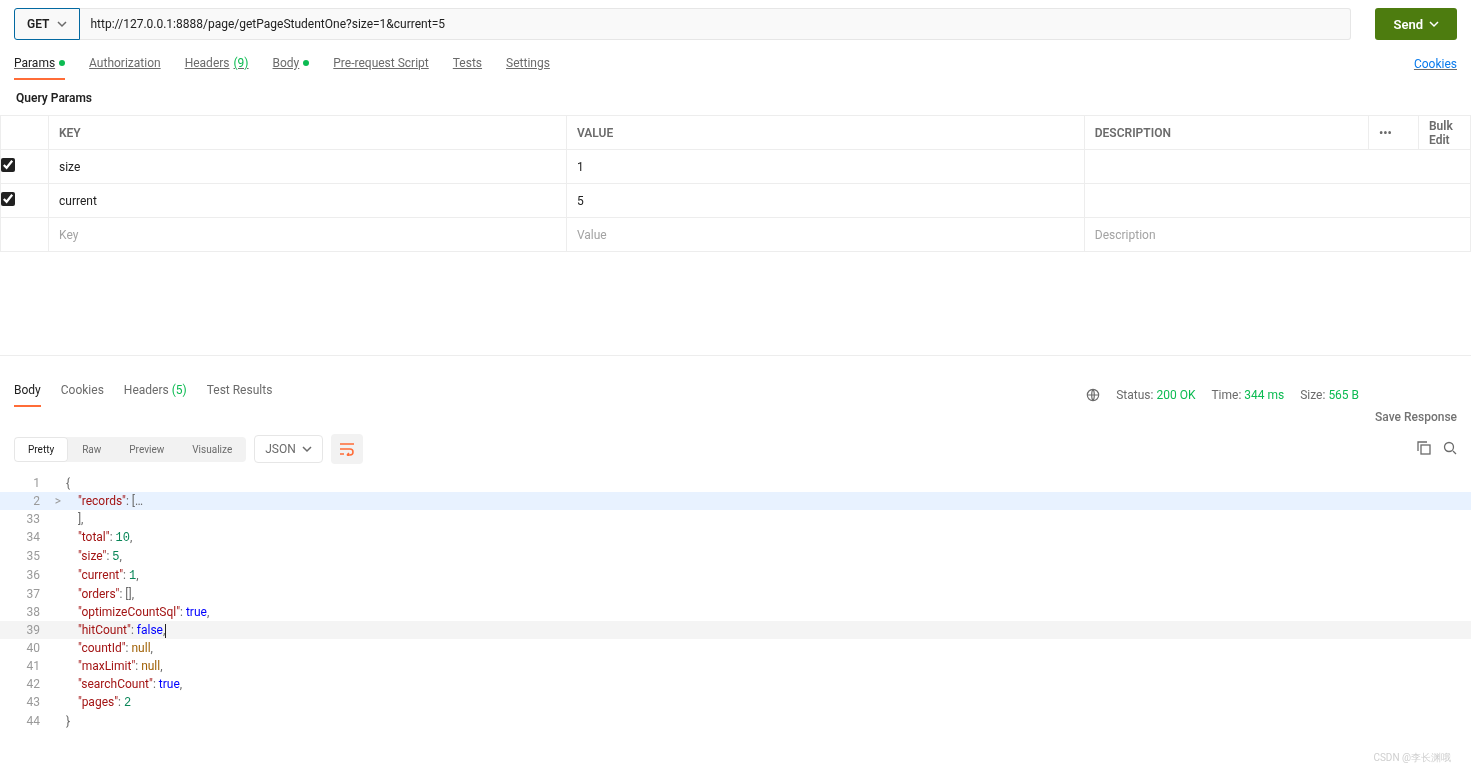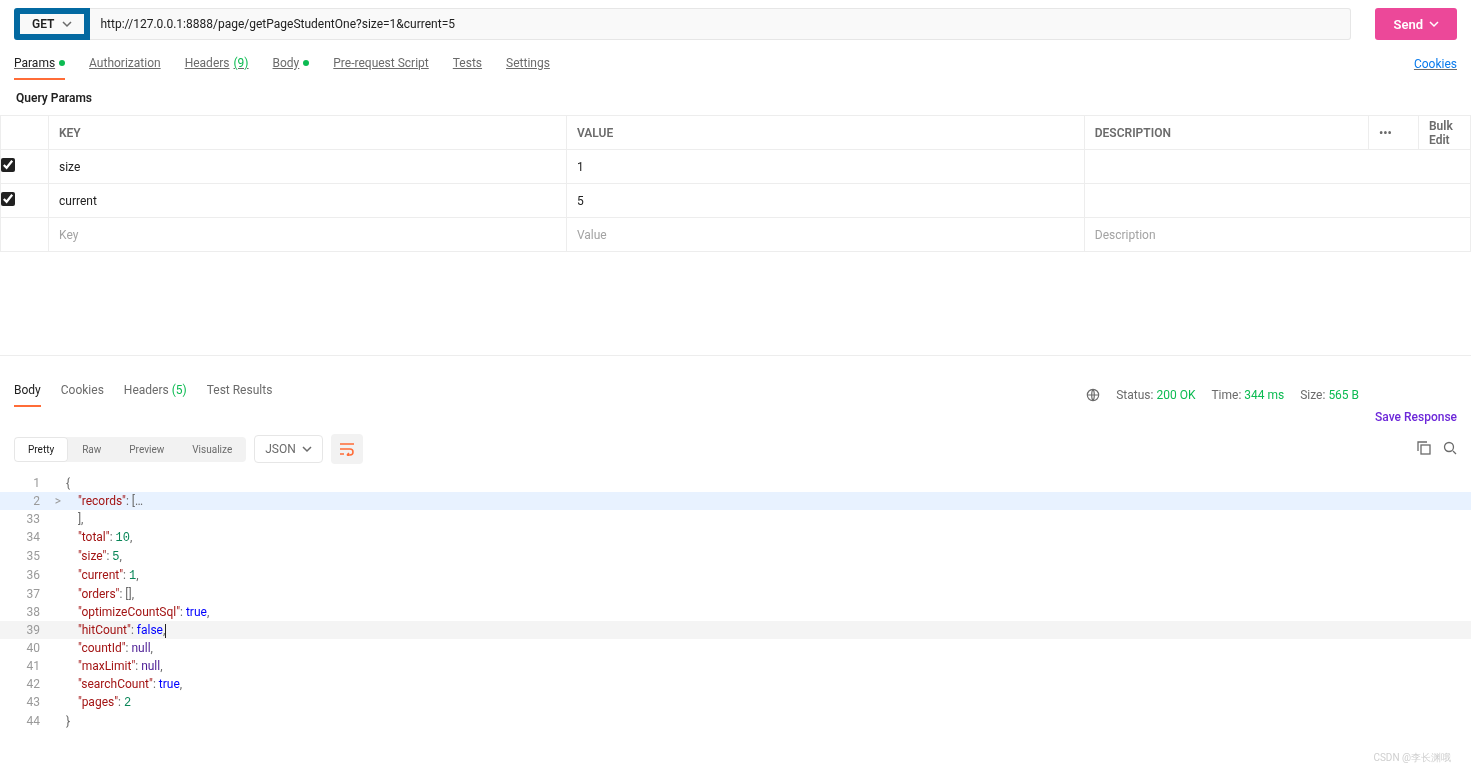--- a/index.html
+++ b/index.html
@@ -1,21 +1,21 @@
 <!DOCTYPE html>
 <html><head>
 <meta charset="utf-8">
 <style>
 * { margin:0; padding:0; box-sizing:border-box; font-family:-apple-system,BlinkMacSystemFont,"Segoe UI",Roboto,sans-serif; }
 body { background:#fff; color:#212121; font-size:12px; width:1471px; height:777px; overflow:hidden; position:relative; }
 .req-bar { display:flex; padding:8px 14px 8px 14px; gap:0; align-items:stretch; }
-.method-sel { display:flex; align-items:center; gap:8px; border:6px solid #0369a1; background:#f9f9f9; padding:0 12px; height:32px; border-radius:3px 0 0 3px; cursor:pointer; font-size:12px; font-weight:600; color:#212121; }
+.method-sel { display:flex; align-items:center; gap:8px; border:1px solid #0369a1; background:#f9f9f9; padding:0 12px; height:32px; border-radius:3px 0 0 3px; cursor:pointer; font-size:12px; font-weight:600; color:#212121; }
 .method-sel svg { width:10px; height:10px; }
 .url-in { flex:1; border:1px solid #e6e6e6; border-left:none; background:#f9f9f9; height:32px; padding:0 10px; font-size:12px; color:#212121; border-radius:0 3px 3px 0; font-family:inherit; }
-.send-btn { margin-left:24px; background:#ec4899; color:#fff; border:none; height:32px; padding:0 18px; font-size:13px; font-weight:600; border-radius:3px; cursor:pointer; display:flex; align-items:center; gap:6px; }
+.send-btn { margin-left:24px; background:#4d7c0f; color:#fff; border:none; height:32px; padding:0 18px; font-size:13px; font-weight:600; border-radius:3px; cursor:pointer; display:flex; align-items:center; gap:6px; }
 .tabs { display:flex; gap:24px; padding:0 14px; border-bottom:1px solid transparent; font-size:12px; color:#6b6b6b; align-items:center;text-decoration:underline; }
 .tab { padding:8px 0 10px 0; cursor:pointer; position:relative; display:flex; align-items:center; gap:4px; }
 .tab.active { color:#212121; }
 .tab.active::after { content:""; position:absolute; left:0; right:0; bottom:0; height:2px; background:#ff6c37; }
 .dot { width:6px; height:6px; border-radius:50%; background:#0cbb52; display:inline-block; }
 .count { color:#0cbb52; }
 .cookies-link { margin-left:auto; color:#097bed; cursor:pointer; }
 .sub-title { padding:10px 16px; font-size:12px; font-weight:600; color:#212121; }
 .ptable { width:100%; border-collapse:collapse; }
 .ptable th, .ptable td { border:1px solid #ededed; text-align:left; font-weight:400; font-size:12px; color:#6b6b6b; padding:0; height:34px; }
@@ -26,41 +26,41 @@
 .cell-in::placeholder { color:#a3a3a3; }
 .opts-cell { width:50px; text-align:center; color:#6b6b6b; cursor:pointer; }
 .bulk-cell { width:52px; text-align:center; font-size:12px; font-weight:600; color:#6b6b6b; cursor:pointer; }
 .response { position:absolute; top:355px; left:0; right:0; bottom:0; border-top:1px solid #ededed; display:flex; flex-direction:column; }
 .resp-tabs { display:flex; gap:20px; padding:10px 14px 0 14px; font-size:12px; color:#6b6b6b; align-items:center; }
 .resp-tab { padding:0 0 10px 0; cursor:pointer; position:relative; }
 .resp-tab.active { color:#212121; }
 .resp-tab.active::after { content:""; position:absolute; left:0; right:0; bottom:0; height:2px; background:#ff6c37; }
 .resp-meta { margin-left:auto; display:flex; gap:16px; align-items:center; color:#6b6b6b; }
 .resp-meta .green { color:#0cbb52; }
-.save-resp { color:#6d28d9; cursor:pointer; font-weight:500;margin-top:44px; }
+.save-resp { color:#737373; cursor:pointer; font-weight:500;margin-top:44px; }
 .globe-icon { width:14px; height:14px; stroke:#6b6b6b; fill:none; stroke-width:1.3; }
 .view-bar { display:flex; gap:0; padding:10px 14px; align-items:center; }
 .seg { display:flex; background:#f2f2f2; border-radius:4px; overflow:hidden; }
 .seg-btn { padding:7px 14px; font-size:10px; color:#6b6b6b; cursor:pointer; border:none; background:transparent; }
 .seg-btn.active { background:#fff; color:#212121; box-shadow:0 0 0 1px #e6e6e6 inset; border-radius:4px; }
 .fmt-sel { margin-left:8px; display:flex; align-items:center; gap:6px; border:1px solid #e6e6e6; background:#fff; padding:6px 10px; border-radius:4px; font-size:12px; color:#6b6b6b; cursor:pointer; }
 .icon-btn { margin-left:8px; width:32px; height:30px; display:flex; align-items:center; justify-content:center; border:1px solid transparent; background:#f2f2f2; border-radius:4px; cursor:pointer; color:#ff6c37; }
 .view-right { margin-left:auto; display:flex; gap:12px; color:#6b6b6b; }
 .view-right span { cursor:pointer; }
 .code-area { flex:1; overflow:auto; font-family:Consolas,Monaco,monospace; font-size:12px; line-height:18px; padding-left:0; }
 .code-line { display:flex; }
 .code-line.hl { background:#e8f2ff; }
 .code-line.cur { background:#f4f4f4; }
 .ln { width:50px; text-align:right; padding-right:10px; color:#9a9a9a; user-select:none; flex-shrink:0; }
 .gutter { width:16px; color:#9a9a9a; text-align:center; flex-shrink:0; }
 .code { white-space:pre; color:#212121; }
 .j-key { color:#a31515; }
 .j-num { color:#098658;font-family:Liberation Mono, monospace; }
 .j-bool { color:#0000ff; }
-.j-null { color:#4c1d95;margin-top:36px; }
+.j-null { color:#a16207;margin-top:36px; }
 .j-punc { color:#6b6b6b; }
 .cursor-mark { display:inline-block; width:1px; height:14px; background:#212121; vertical-align:middle; }
 .watermark { position:absolute; bottom:12px; right:20px; color:#cfcfcf; font-size:10px; }
 </style>
 </head>
 <body>
 
 <div class="req-bar">
   <div class="method-sel">
     <span>GET</span>

